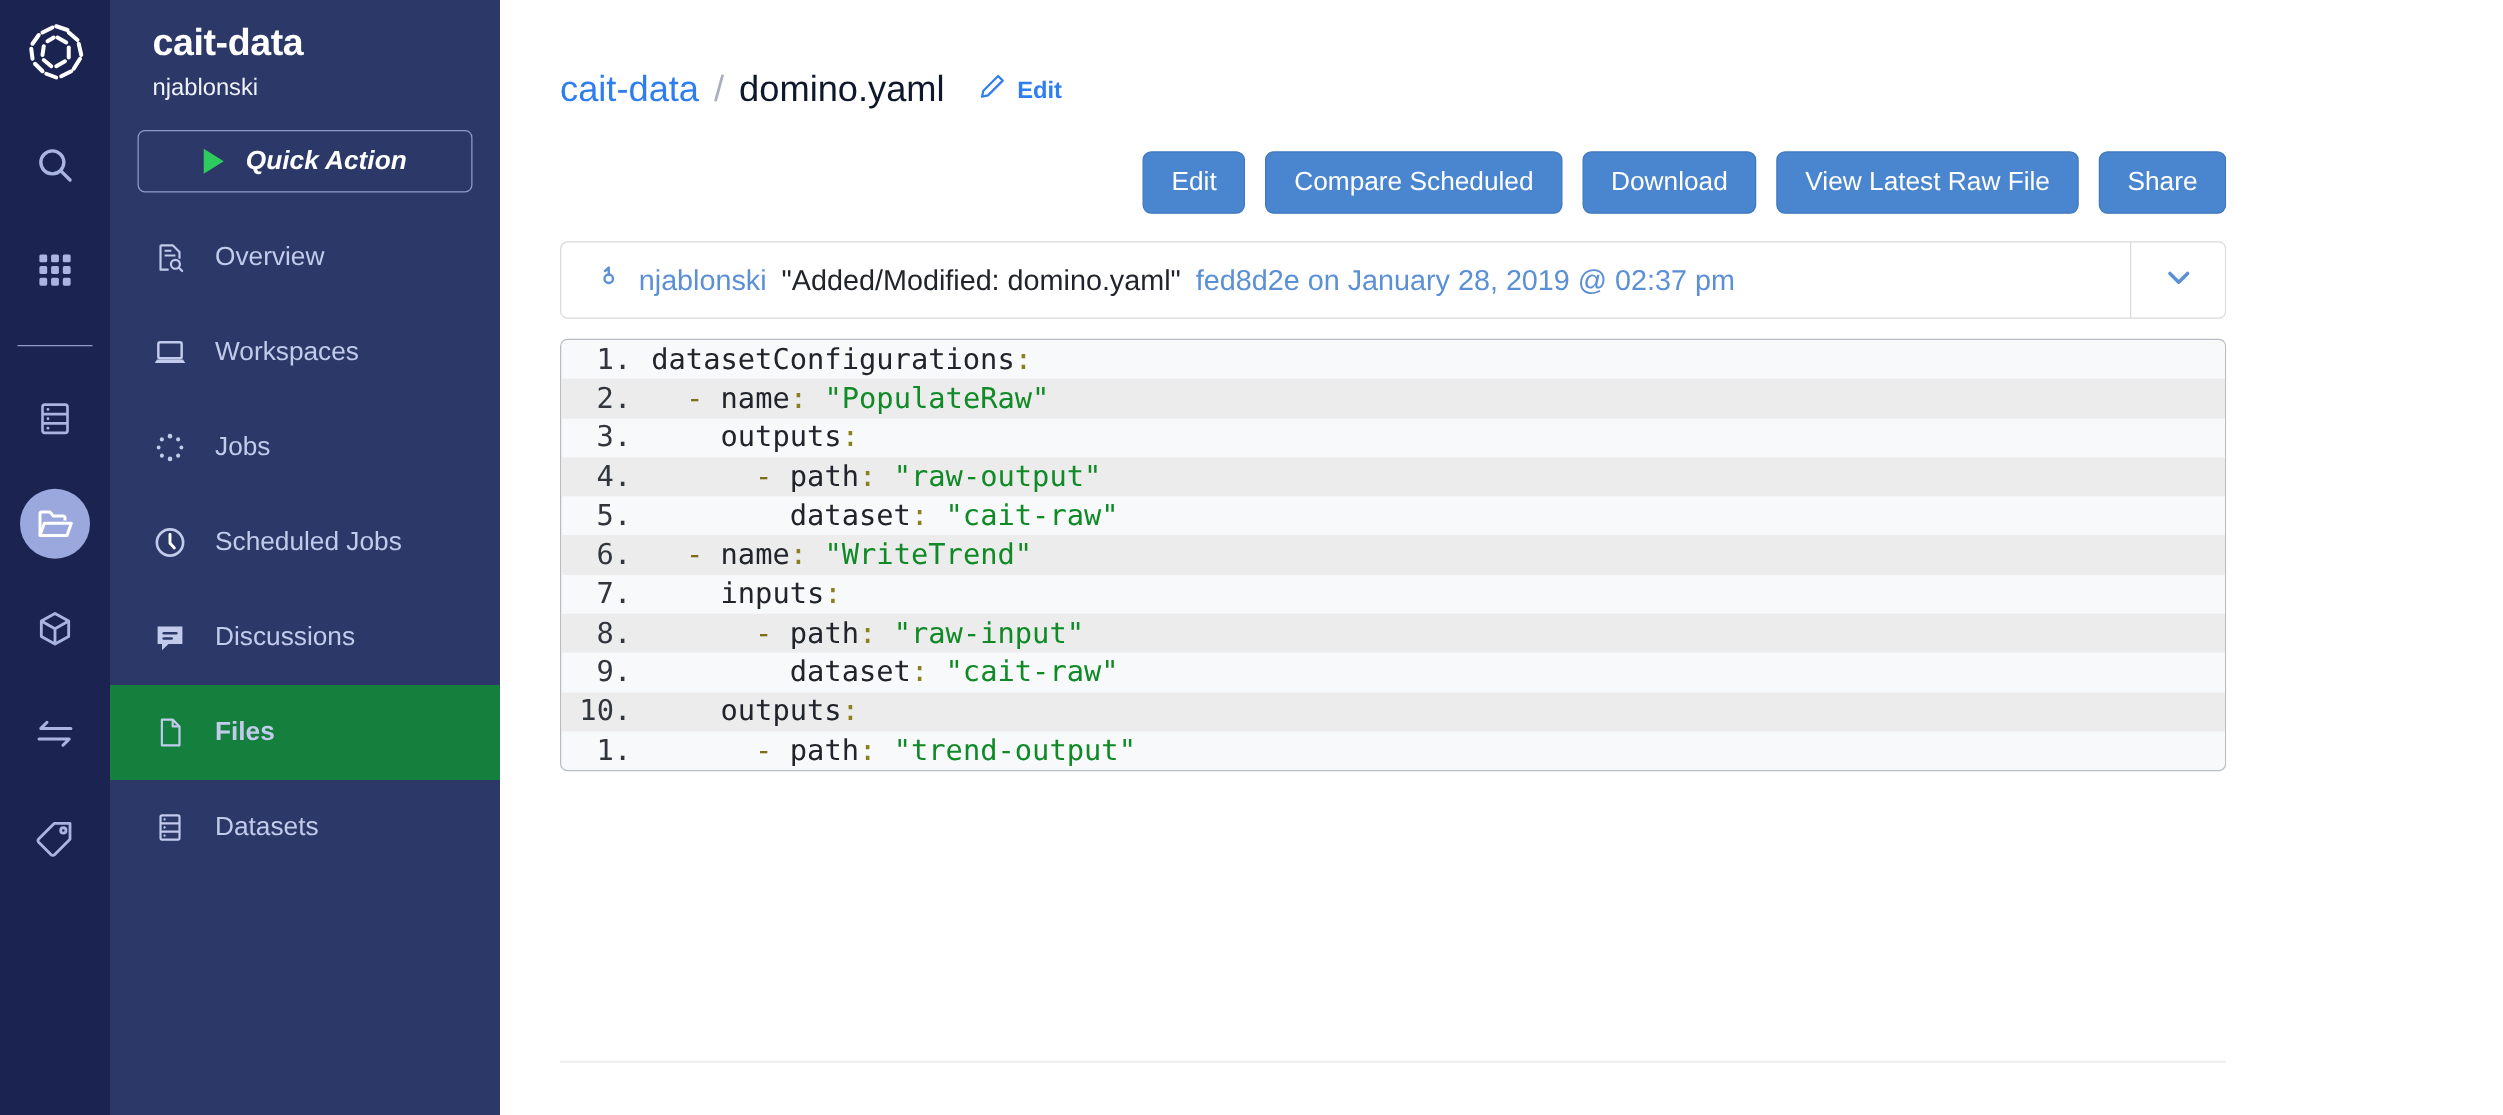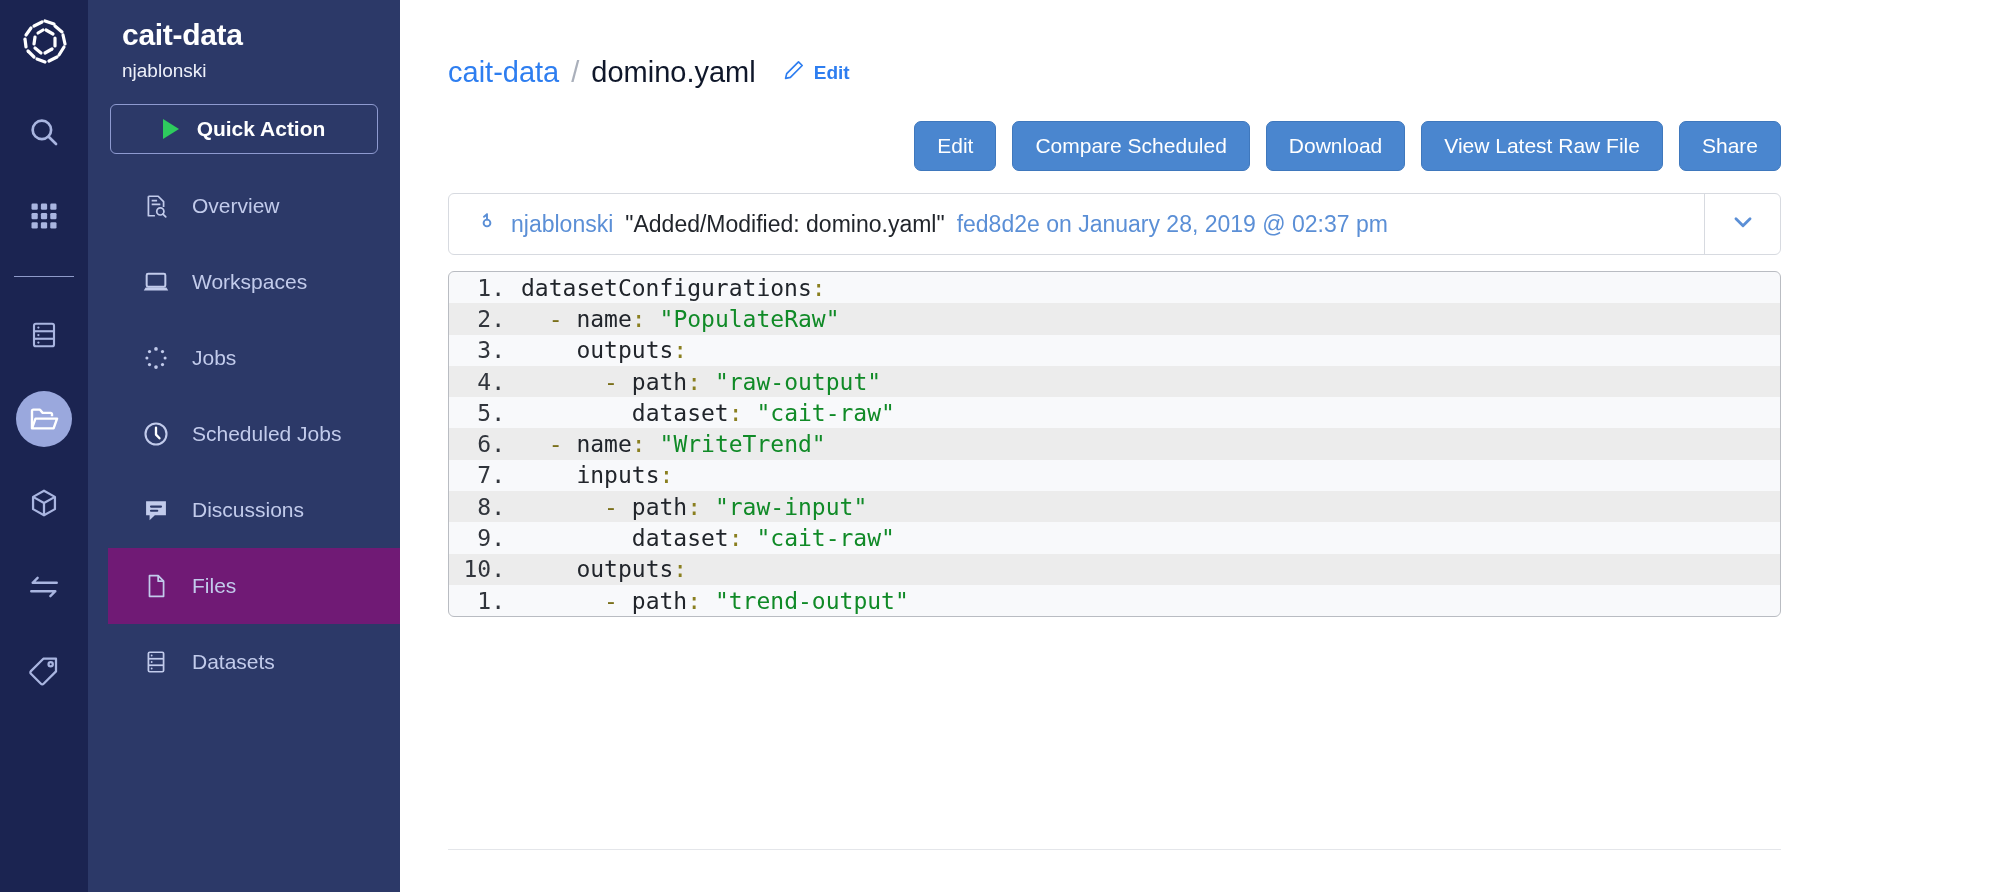--- a/index.html
+++ b/index.html
@@ -33,32 +33,32 @@
     width: 312px; min-width: 312px; height: 892px;
     background: #2c3968; color: #ffffff;
     padding-top: 18px;
   }
   .proj-title { font-size: 30px; font-weight: bold; padding: 0 0 0 34px; letter-spacing: -.3px; }
   .proj-owner { font-size: 19px; color: #eef1fa; padding: 8px 0 0 34px; font-weight: 400; }
   .quick-action {
     margin: 22px 22px 0 22px; height: 50px;
     border: 1px solid #8e9ad0; border-radius: 6px;
     display: flex; align-items: center; justify-content: center; gap: 18px;
-    background: transparent; cursor: pointer;
+    background: transparent; cursor: pointer; font-style: italic;
   }
   .qa-play { width: 0; height: 0; border-left: 16px solid #2ecc5e; border-top: 10px solid transparent; border-bottom: 10px solid transparent; }
   .qa-label { font-size: 21px; font-weight: bold; color: #ffffff; }
 
-  .nav { margin-top: 14px; padding-left: 20px; }
+  .nav { margin-top: 14px; }
   .nav-item {
     display: flex; align-items: center; gap: 22px;
     height: 76px; padding-left: 34px; cursor: pointer;
     color: #c2cbeb; font-size: 21px;
   }
-  .nav-item.active { background: #701a75; }
+  .nav-item.active { background: #15803d; font-weight: bold; }
   .nav-ico { width: 28px; height: 28px; display:flex; align-items:center; justify-content:center; }
   .nav-ico svg { display: block; }
 
   
   .main { flex: 1; height: 892px; background: #fff; padding: 56px 0 0 48px; position: relative; overflow: hidden; }
 
   .breadcrumb { display: flex; align-items: center; gap: 12px; font-size: 29px; }
   .bc-link { color: #2e7ef0; cursor: pointer; }
   .bc-slash { color: #aab0bb; }
   .bc-current { color: #0f172a; }

